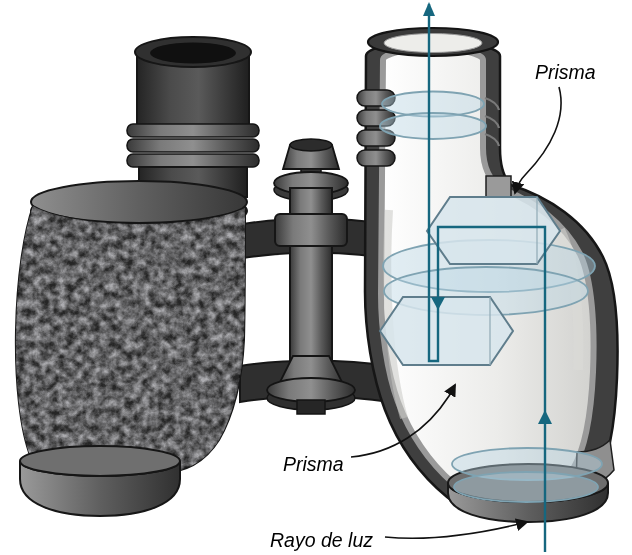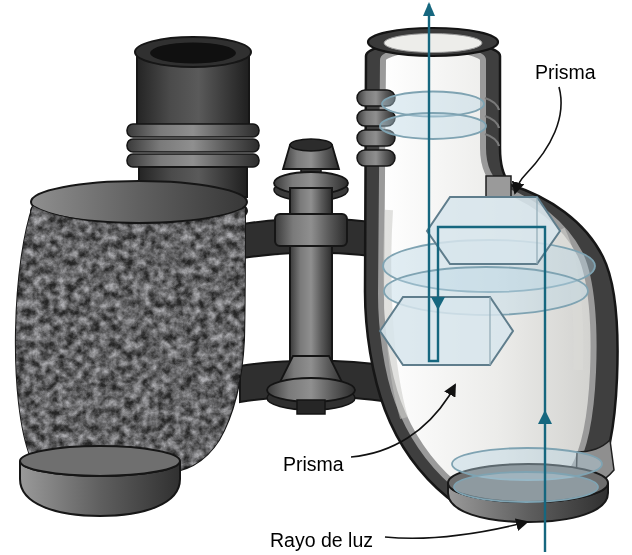--- a/index.html
+++ b/index.html
@@ -1,17 +1,17 @@
 <!DOCTYPE html>
 <html><head>
 <meta charset="utf-8">
 <style>
   html,body{margin:0;padding:0;background:#ffffff;}
   .page{position:relative;width:632px;height:555px;background:#ffffff;overflow:hidden;
-        font-family:"Liberation Sans", sans-serif;}
+        font-family:"Liberation Sans", sans-serif;font-style:italic;}
   svg{display:block;}
   svg text{font-family:"Liberation Sans", sans-serif;font-size:19.5px;fill:#000;}
   .outline{stroke:#161616;stroke-width:2;}
   .lens{fill-opacity:.42;stroke:#7fa3b2;stroke-width:1.8;}
   .prism{fill-opacity:.85;stroke:#5f7d8c;stroke-width:2;}
   .facet{stroke:#8fa9b5;stroke-width:1.2;}
   .leader{fill:none;stroke:#111;stroke-width:1.6;}
   .ray-line{fill:none;stroke-width:2.4;}
 </style>
 </head>

